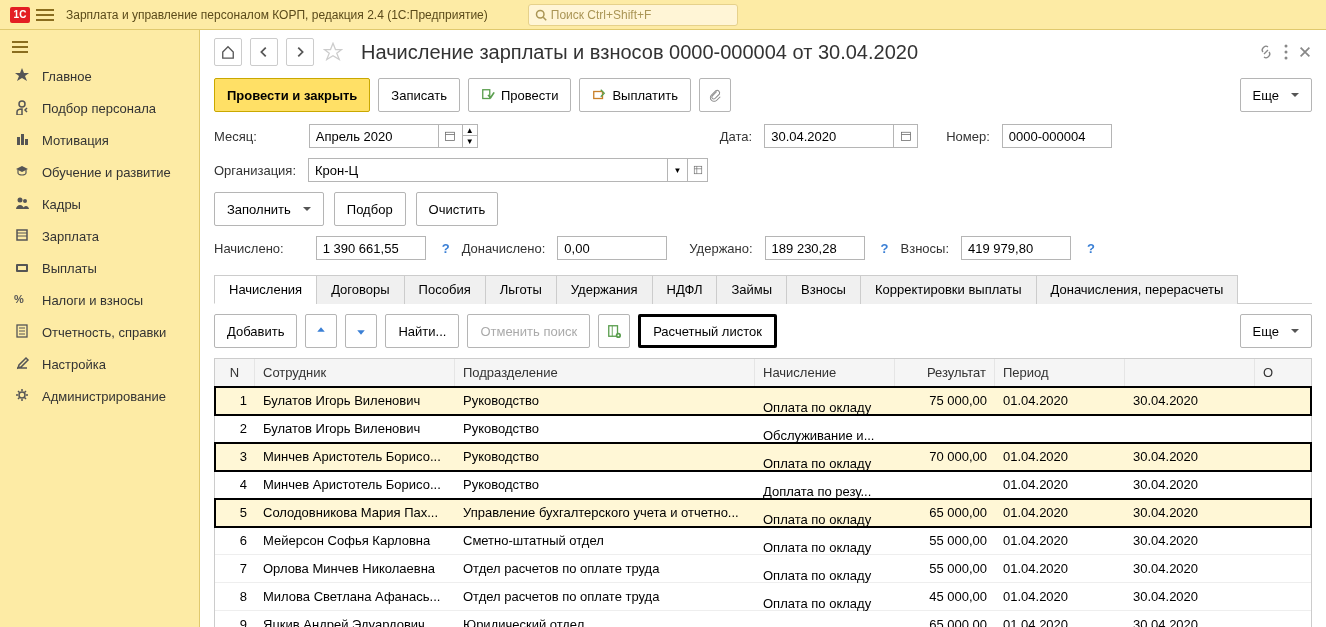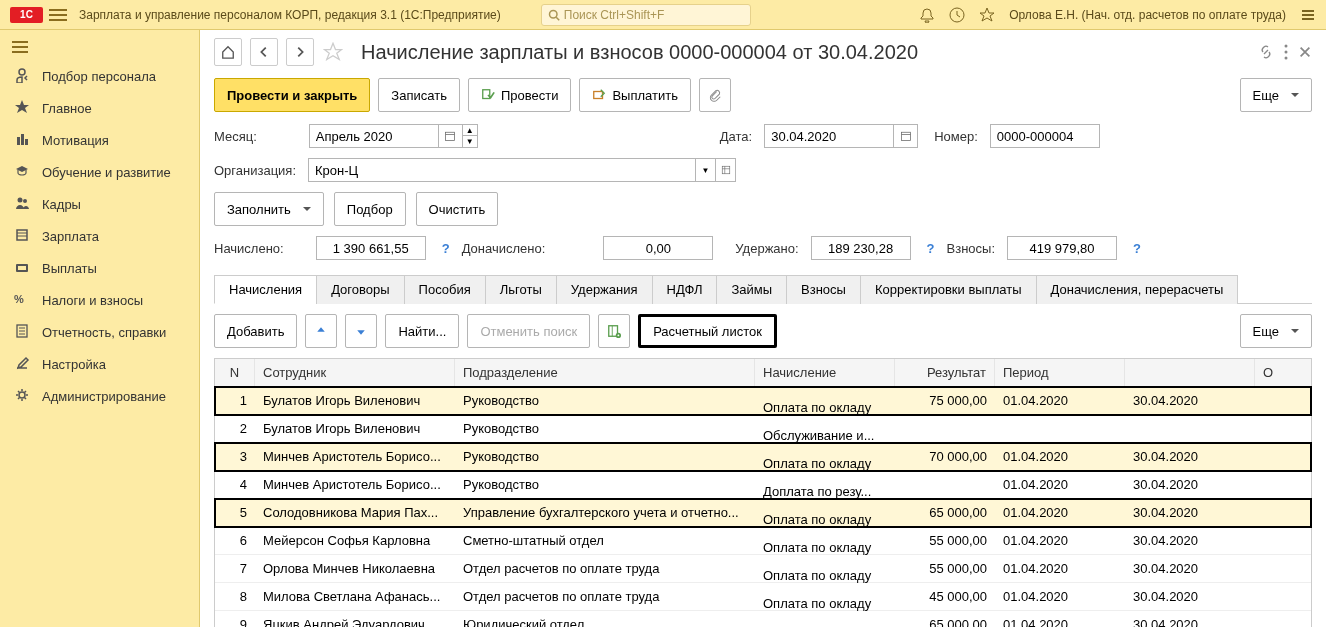--- a/index.html
+++ b/index.html
@@ -1,18 +1,18 @@
 <!DOCTYPE html>
 <html><head>
 <meta charset="utf-8">
 <style>
   * { box-sizing: border-box; margin: 0; padding: 0; }
   body { font-family: Arial, sans-serif; font-size: 13px; background: #fff; color: #000; width: 1326px; height: 627px; overflow: hidden; }
   .topbar { background: #fdeba5; height: 30px; display: flex; align-items: center; padding: 0 10px; border-bottom: 1px solid #e0c96e; }
-  .logo1c { width: 33px; height: 16px; background: #e31e24; border-radius: 2px; color: #fff; font-size: 10px; font-weight: bold; display: flex; align-items: center; justify-content: center; margin-right: 6px; }
+  .logo1c { width: 20px; height: 16px; background: #e31e24; border-radius: 2px; color: #fff; font-size: 10px; font-weight: bold; display: flex; align-items: center; justify-content: center; margin-right: 6px; }
   .hamburger { width: 18px; margin-right: 12px; cursor: pointer; }
   .hamburger div { height: 2px; background: #8a6d1e; margin: 3px 0; }
   .apptitle { color: #5a4a1a; font-size: 12px; flex: 0 1 auto; }
   .searchtop { margin-left: 40px; background: #fff5d6; border: 1px solid #e6d18b; border-radius: 3px; height: 22px; width: 210px; display: flex; align-items: center; padding: 0 6px; color: #aa9555; font-size: 12px; }
   .searchtop svg { margin-right: 4px; flex-shrink: 0; }
   .topicons { margin-left: auto; display: flex; align-items: center; gap: 14px; color: #7a6420; }
   .topicons svg { cursor: pointer; }
   .username { font-size: 12px; color: #5a4a1a; }
   .shell { display: flex; height: calc(627px - 30px); }
   .sidebar { width: 200px; background: #fdeba5; border-right: 1px solid #e0c96e; padding-top: 4px; }
@@ -35,21 +35,21 @@
   .formrow { display: flex; align-items: center; gap: 12px; margin-bottom: 10px; }
   .lbl { color: #333; white-space: nowrap; }
   .input { height: 24px; border: 1px solid #b5b5b5; padding: 0 6px; background: #fff; font-size: 13px; }
   .input-wrap { display: flex; align-items: flex-start; }
   .input-spin { display: flex; flex-direction: column; border: 1px solid #b5b5b5; border-left: none; }
   .input-spin span { height: 11px; width: 14px; font-size: 8px; display: flex; align-items: center; justify-content: center; cursor: pointer; }
   .input-spin span:first-child { border-bottom: 1px solid #b5b5b5; }
   .input-cal { width: 24px; height: 24px; border: 1px solid #b5b5b5; border-left: none; display: flex; align-items: center; justify-content: center; cursor: pointer; }
   .input-dd { width: 20px; height: 24px; border: 1px solid #b5b5b5; border-left: none; display: flex; align-items: center; justify-content: center; cursor: pointer; }
   .help { color: #3a7fd5; cursor: pointer; font-weight: bold; margin-left: 4px; }
-  .numinput { text-align: center; }
+  .numinput { text-align: left; }
   .tabs { display: flex; border-bottom: 1px solid #ccc; margin-top: 4px; }
   .tab { padding: 6px 14px; border: 1px solid #ccc; border-bottom: none; background: #f0f0f0; cursor: pointer; position: relative; top: 1px; margin-right: -1px; font-size: 13px; }
   .tab.active { background: #fff; border-bottom: 1px solid #fff; }
   .tabtoolbar { display: flex; align-items: center; gap: 8px; padding: 10px 0; }
   .hlbtn { border: 3px solid #000; }
   .table { border: 1px solid #ccc; }
   .thead { display: flex; background: #f5f5f5; border-bottom: 1px solid #ccc; }
   .th { padding: 6px 8px; border-right: 1px solid #e5e5e5; font-size: 13px; color: #333; }
   .th:last-child { border-right: none; flex: 1; }
   .th-n { width: 40px; text-align: center; }
@@ -75,69 +75,51 @@
 </head>
 <body>
 
 <div class="topbar">
   <div class="logo1c">1C</div>
   <div class="hamburger">
       <div></div>
       <div></div>
       <div></div>
     </div>
-  <div class="apptitle">Зарплата и управление персоналом КОРП, редакция 3.1  (1С:Предприятие)</div>
+  <div class="apptitle">Зарплата и управление персоналом КОРП, редакция 2.4  (1С:Предприятие)</div>
   <div class="searchtop">
     <svg width="12" height="12" viewBox="0 0 16 16">
         <circle cx="7" cy="7" r="5" stroke="#aa9555" stroke-width="2" fill="none"></circle>
         <line x1="11" y1="11" x2="15" y2="15" stroke="#aa9555" stroke-width="2"></line>
       </svg>
     <span>Поиск Ctrl+Shift+F</span>
   </div>
-  <div class="topicons">
-    <svg width="16" height="16" viewBox="0 0 16 16">
-        <path d="M8 16a2 2 0 0 0 2-2H6a2 2 0 0 0 2 2zM8 2a4 4 0 0 0-4 4v3l-2 2v1h12v-1l-2-2V6a4 4 0 0 0-4-4z" fill="none" stroke="#7a6420" stroke-width="1"></path>
-      </svg>
-    <svg width="16" height="16" viewBox="0 0 16 16">
-        <circle cx="8" cy="8" r="7" fill="none" stroke="#7a6420" stroke-width="1"></circle>
-        <path d="M8 4v4l3 2" fill="none" stroke="#7a6420" stroke-width="1"></path>
-      </svg>
-    <svg width="16" height="16" viewBox="0 0 16 16">
-        <path d="M8 1l2 5h5l-4 3 2 5-5-3-5 3 2-5-4-3h5z" fill="none" stroke="#7a6420" stroke-width="1"></path>
-      </svg>
-    <span class="username">Орлова Е.Н. (Нач. отд. расчетов по оплате труда)</span>
-    <svg width="16" height="16" viewBox="0 0 16 16">
-        <rect x="2" y="3" width="12" height="2" fill="#7a6420"></rect>
-        <rect x="2" y="7" width="12" height="2" fill="#7a6420"></rect>
-        <rect x="2" y="11" width="12" height="2" fill="#7a6420"></rect>
-      </svg>
-  </div>
 </div>
 
 <div class="shell">
   <div class="sidebar">
     <div class="sidebar-collapse">
         <div>
           <span></span>
           <span></span>
           <span></span>
         </div>
       </div>
     <div id="sidebar-items">
         <div class="navitem">
           <span><svg width="16" height="16" viewBox="0 0 16 16">
+              <path d="M8 1l2 5h5l-4 3 2 5-5-3-5 3 2-5-4-3h5z" fill="#555"></path>
+            </svg></span>
+          <span>Главное</span>
+        </div>
+        <div class="navitem">
+          <span><svg width="16" height="16" viewBox="0 0 16 16">
               <path d="M8 2a3 3 0 0 1 0 6 3 3 0 0 1 0-6zM3 13c0-2 2-3 5-3v6H3zM13 9l-2 2 2 2" fill="none" stroke="#555" stroke-width="1.5"></path>
             </svg></span>
           <span>Подбор персонала</span>
-        </div>
-        <div class="navitem">
-          <span><svg width="16" height="16" viewBox="0 0 16 16">
-              <path d="M8 1l2 5h5l-4 3 2 5-5-3-5 3 2-5-4-3h5z" fill="#555"></path>
-            </svg></span>
-          <span>Главное</span>
         </div>
         <div class="navitem">
           <span><svg width="16" height="16" viewBox="0 0 16 16">
               <rect x="3" y="6" width="3" height="8" fill="#555"></rect>
               <rect x="7" y="3" width="3" height="11" fill="#555"></rect>
               <rect x="11" y="8" width="3" height="6" fill="#555"></rect>
             </svg></span>
           <span>Мотивация</span>
         </div>
         <div class="navitem">
@@ -282,28 +264,28 @@
       <span class="lbl" style="margin-left:230px">Дата:</span>
       <div class="input-wrap">
         <input class="input" style="width: 130px;" value="30.04.2020">
         <div class="input-cal">
             <svg width="12" height="12" viewBox="0 0 16 16">
               <rect x="2" y="3" width="12" height="11" fill="none" stroke="#666"></rect>
               <line x1="2" y1="6" x2="14" y2="6" stroke="#666"></line>
             </svg>
           </div>
       </div>
-      <span class="lbl" style="margin-left:4px">Номер:</span>
+      <span class="lbl" style="margin-left:16px">Номер:</span>
       <input class="input" style="width: 110px;" value="0000-000004">
     </div>
 
     <div class="formrow">
       <span class="lbl">Организация:</span>
       <div class="input-wrap">
-        <input class="input" style="width: 388px;" value="Крон-Ц">
+        <input class="input" style="width: 360px;" value="Крон-Ц">
         <div class="input-dd">
             <span style="font-size:8px">▼</span>
           </div>
         <div class="input-dd">
             <svg width="10" height="10" viewBox="0 0 16 16">
               <rect x="2" y="2" width="12" height="12" fill="none" stroke="#666"></rect>
               <path d="M6 2v12M2 6h12" stroke="#666"></path>
             </svg>
           </div>
       </div>
@@ -313,21 +295,21 @@
       <button class="btn dropdown-arrow">Заполнить</button>
       <button class="btn">Подбор</button>
       <button class="btn">Очистить</button>
     </div>
 
     <div class="formrow">
       <span class="lbl">Начислено:</span>
       <input class="input numinput" style="width: 110px; margin-left: 20px;" value="1 390 661,55">
       <span class="help">?</span>
       <span class="lbl">Доначислено:</span>
-      <input class="input numinput" style="width: 110px; margin-left: 46px;" value="0,00">
+      <input class="input numinput" style="width: 110px;" value="0,00">
       <span class="lbl" style="margin-left:10px">Удержано:</span>
       <input class="input numinput" style="width: 100px;" value="189 230,28">
       <span class="help">?</span>
       <span class="lbl">Взносы:</span>
       <input class="input numinput" style="width: 110px;" value="419 979,80">
       <span class="help">?</span>
     </div>
 
     <div class="tabs" id="tabs-container">
         <div class="tab active">Начисления</div>

